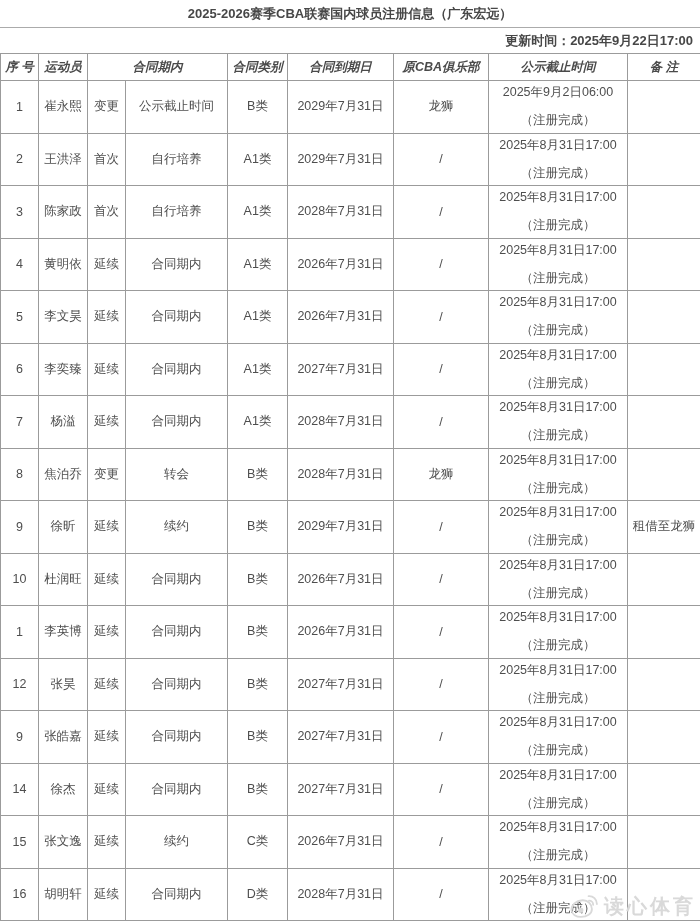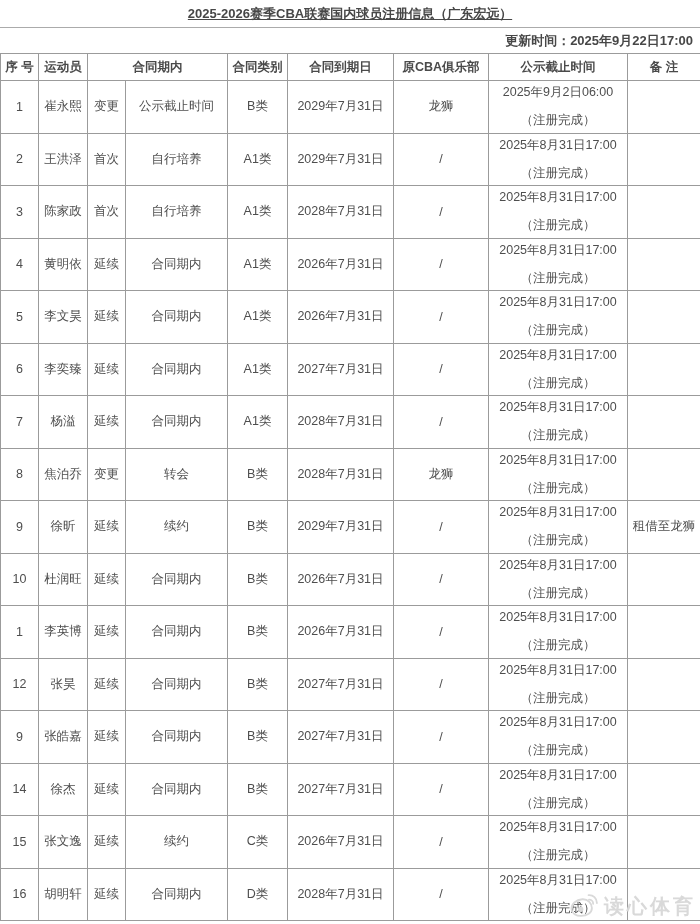--- a/index.html
+++ b/index.html
@@ -6,39 +6,38 @@
   body{
     width:700px;height:924px;background:#ffffff;
     font-family:"Liberation Sans","DejaVu Sans",sans-serif;
     color:#4c4c4c;position:relative;overflow:hidden;
   }
   .page{width:700px;height:924px;position:relative;background:#fff;}
   .title-bar{
     height:27px;display:flex;align-items:center;justify-content:center;
     font-size:13px;font-weight:700;color:#474747;
     border-bottom:1px solid #ababab;
-    text-decoration:underline;
   }
   .update-bar{
     height:25px;display:flex;align-items:center;justify-content:flex-end;
     font-size:13px;font-weight:700;color:#474747;padding-right:7px;
   }
   table.reg{
     border-collapse:collapse;table-layout:fixed;width:700px;
   }
   table.reg th,table.reg td{
     border:1px solid #9b9b9b;text-align:center;vertical-align:middle;
     font-size:12.5px;padding:0;overflow:hidden;
   }
-  table.reg th{height:26px;font-weight:700;color:#4a4a4a;}
+  table.reg th{height:26px;font-weight:700;color:#4a4a4a;font-style:italic;}
   table.reg td{height:51.5px;color:#4e4e4e;}
   .deadline-line2{margin-top:11px;}
   .watermark{
     position:absolute;right:4px;bottom:4px;
-    display:flex;gap:5px;
+    display:flex;align-items:center;gap:5px;
     color:#d9d9d9;font-size:20px;font-weight:700;letter-spacing:3px;
     pointer-events:none;white-space:nowrap;
   }
   .watermark svg{display:block;}
 </style>
 </head>
 <body>
 
 <div class="page">
 

